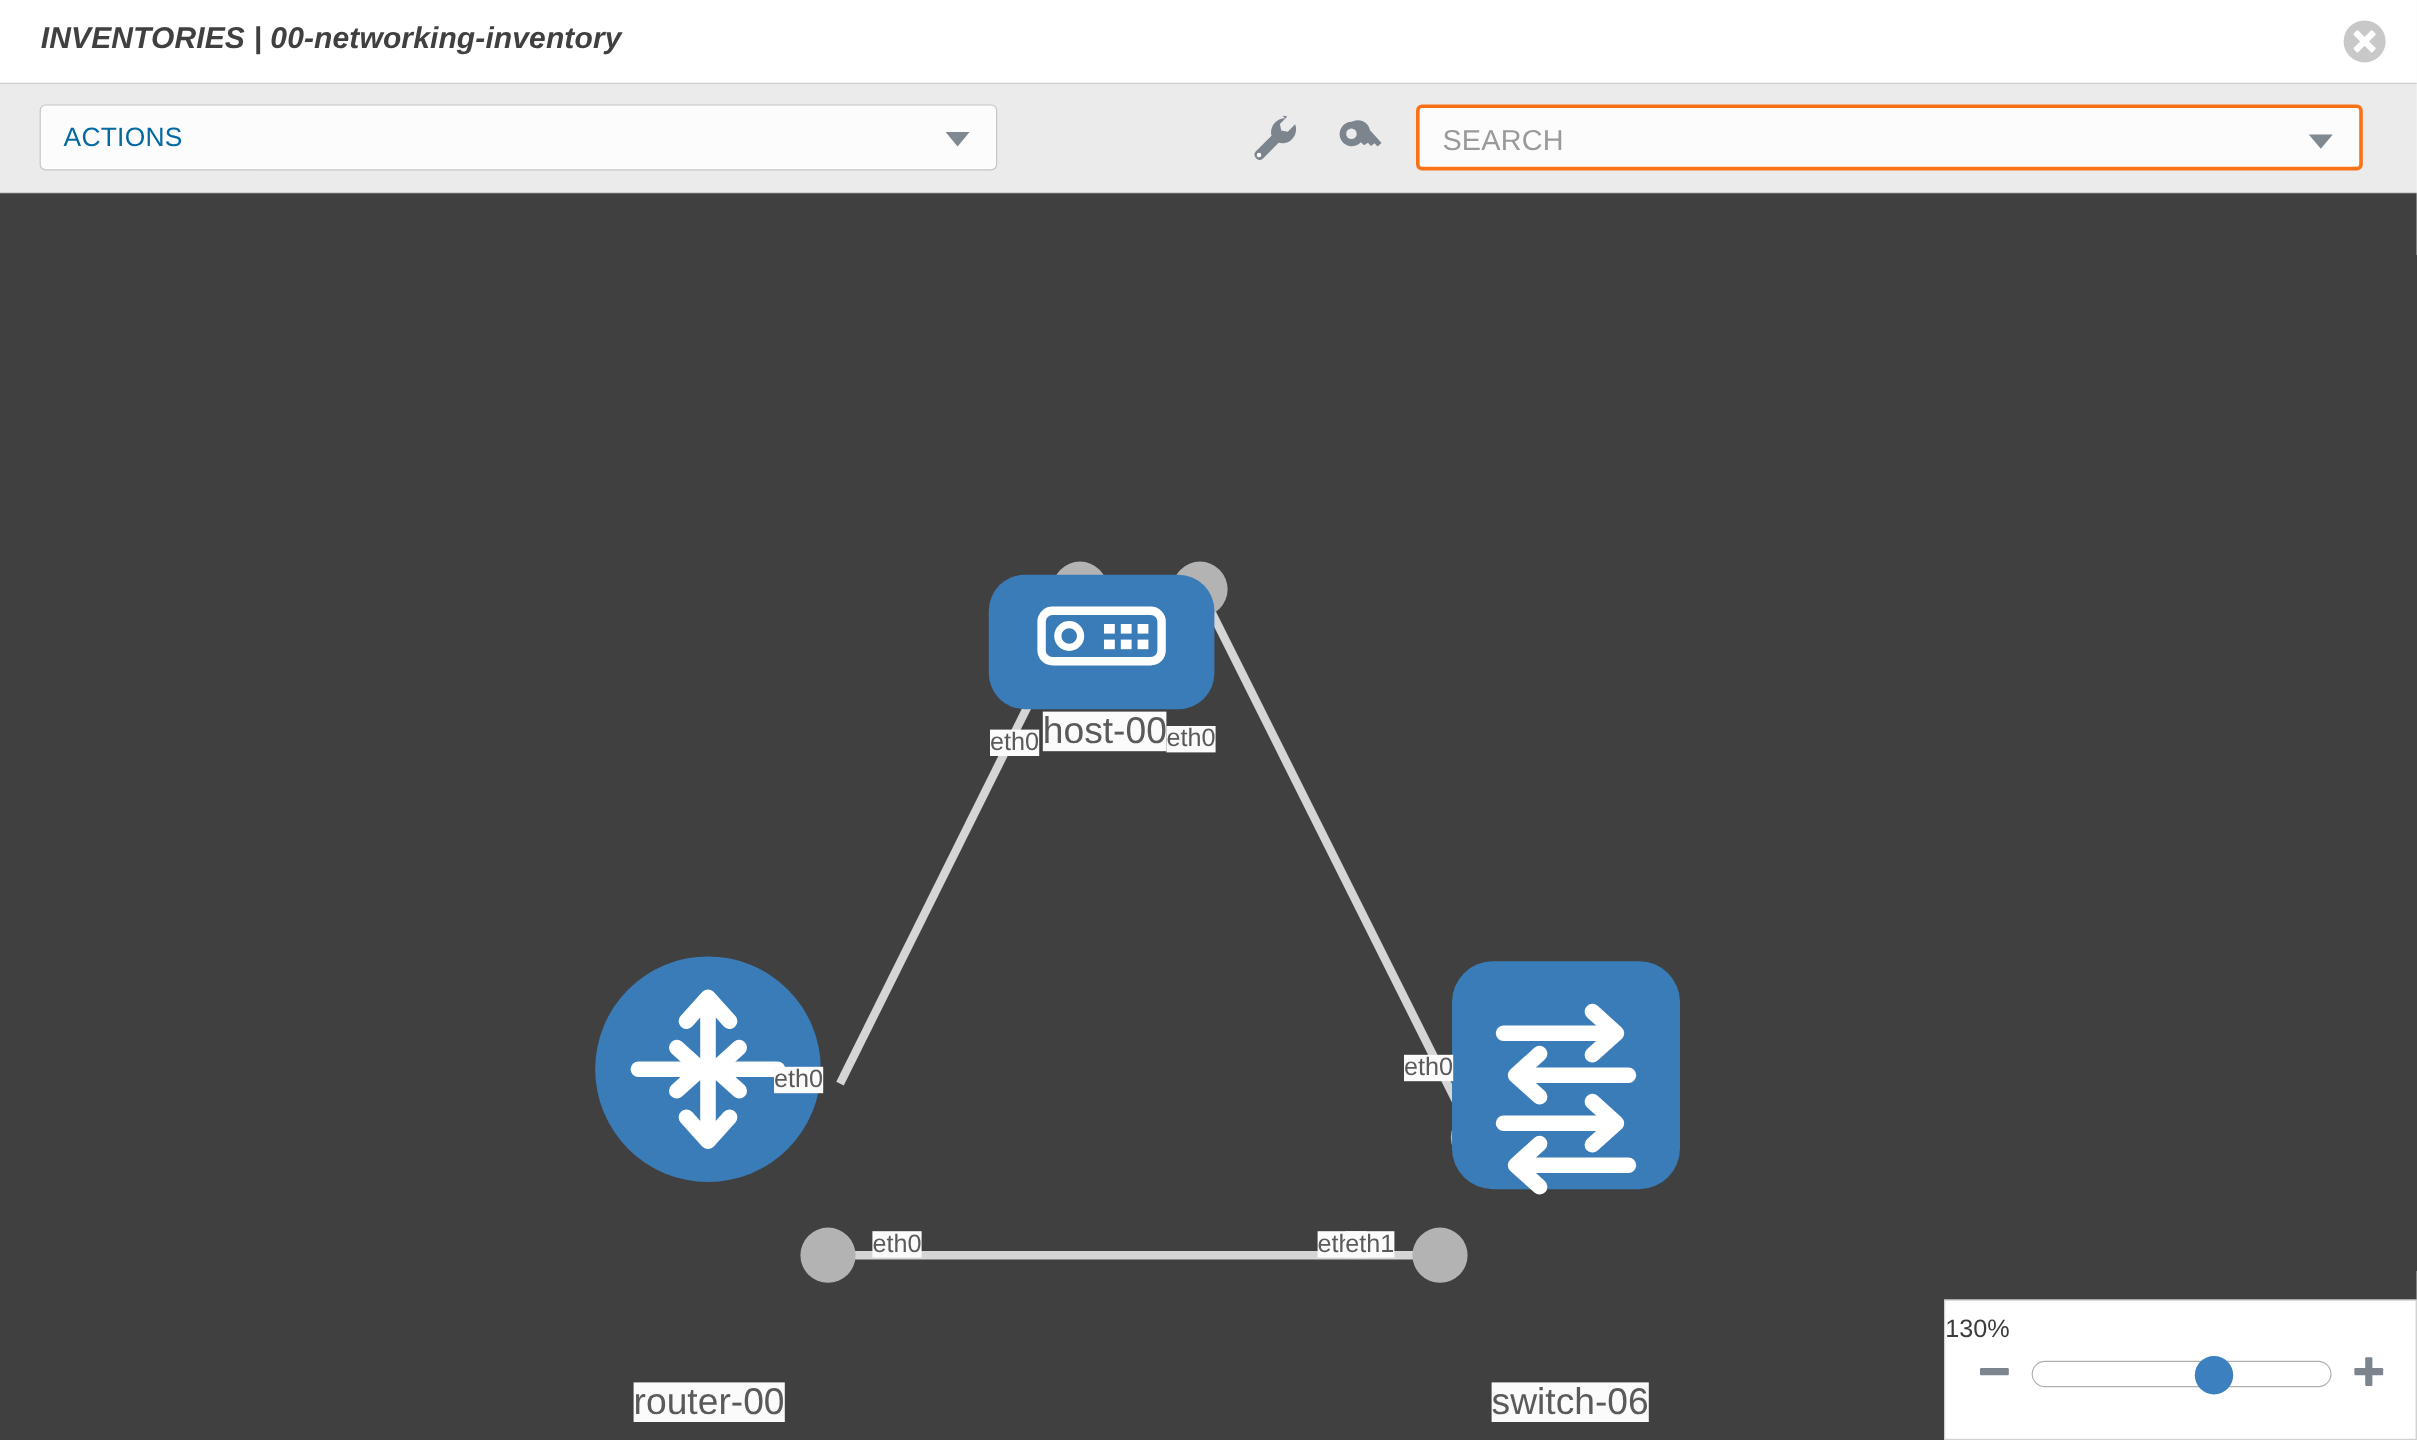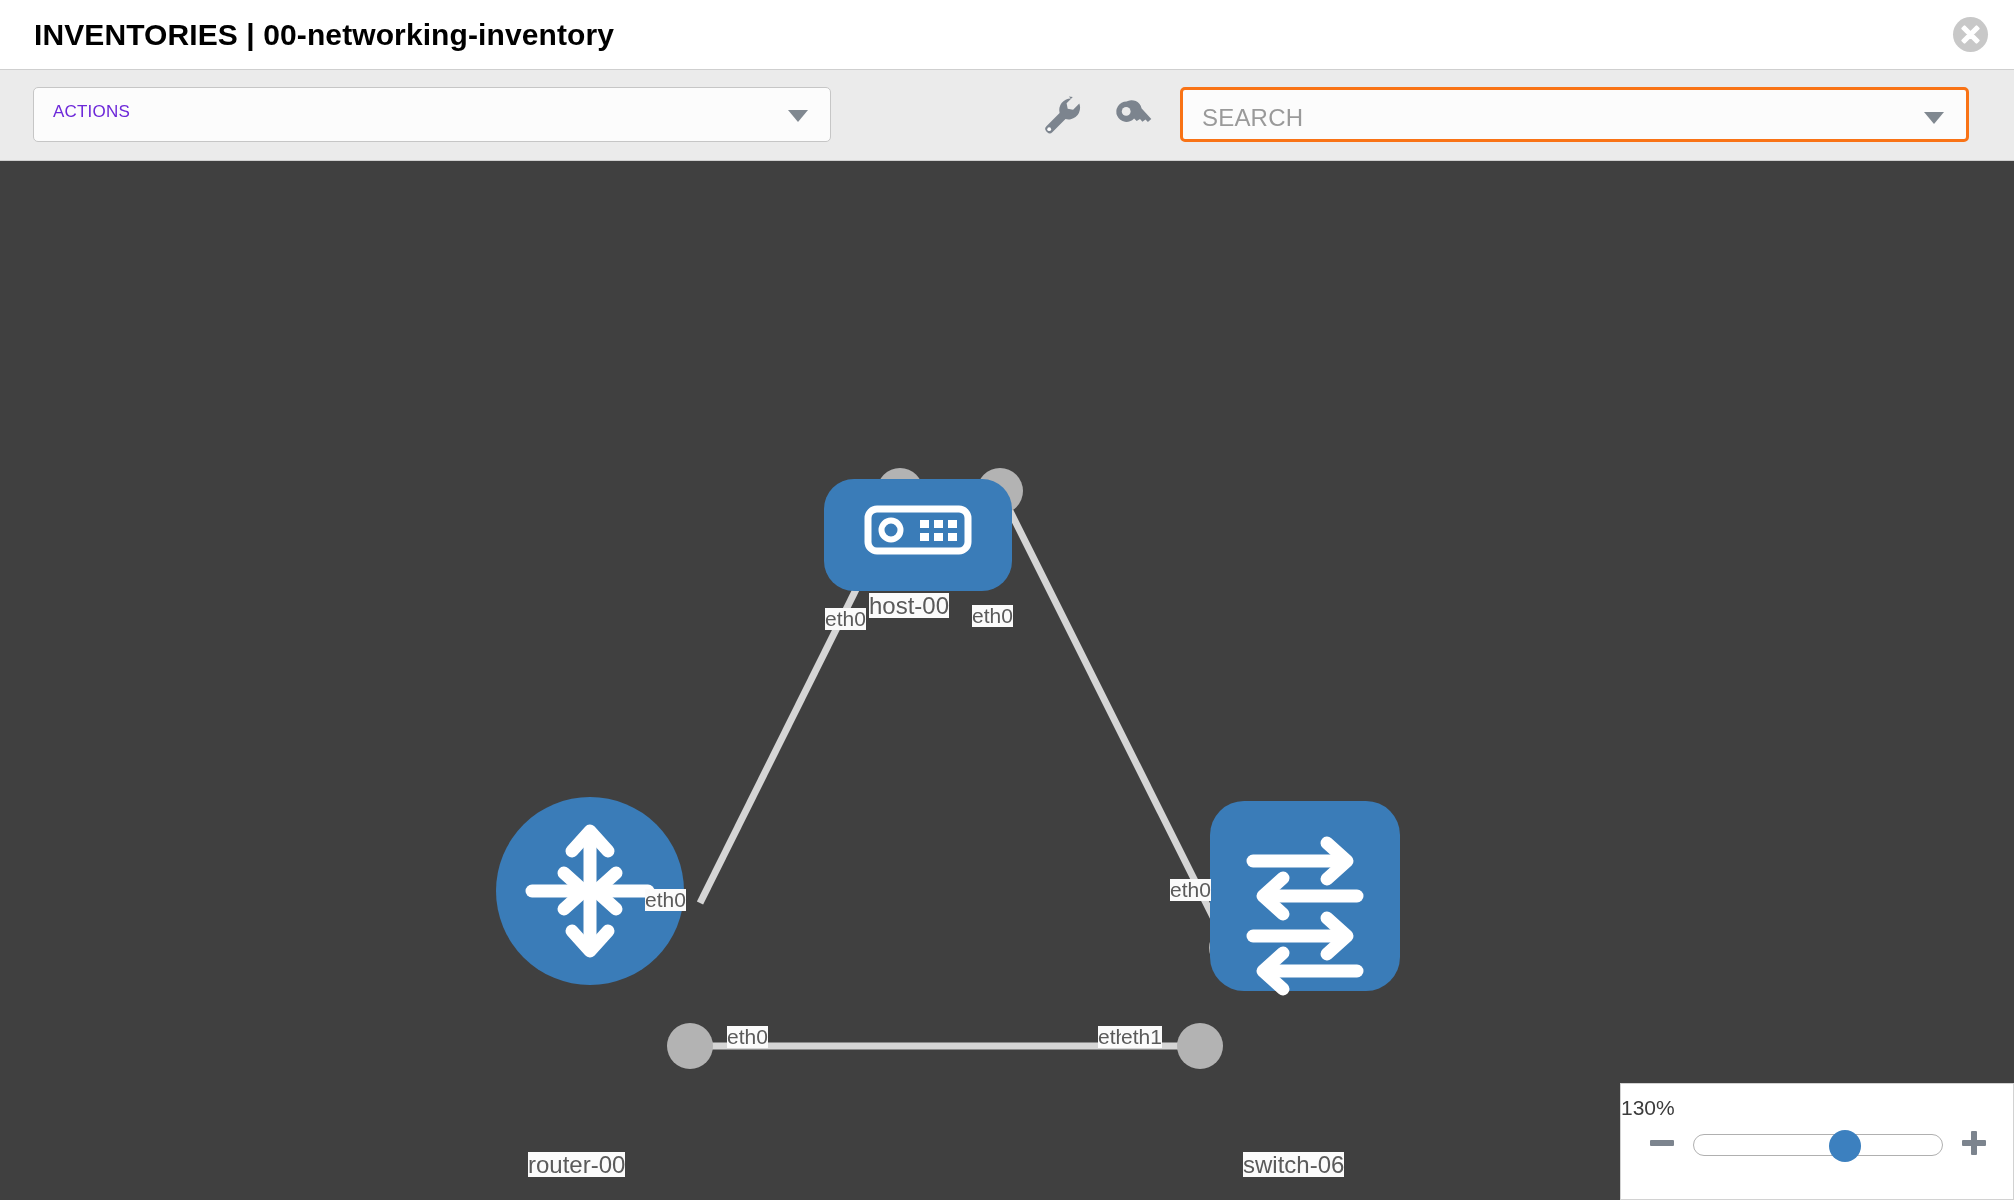--- a/index.html
+++ b/index.html
@@ -22,25 +22,26 @@
     left: 0; top: 0;
     width: 2014px;
     height: 69px;
     background: #ffffff;
     box-sizing: border-box;
   }
   .header-title {
     position: absolute;
     left: 34px;
     top: 18px;
-    font-size: 30px;
+    font-size: 25px;
     font-weight: bold;
-    color: #000000;
+    color: #404040;
     letter-spacing: 0.1px;
     white-space: nowrap;
+    font-style: italic;
   }
   .close-button {
     position: absolute;
     right: 26px;
     top: 17px;
     width: 35px;
     height: 35px;
     border-radius: 50%;
     background: #c8c8c8;
     cursor: pointer;
@@ -67,22 +68,22 @@
     background: #fcfcfc;
     border: 1px solid #c6c6c6;
     border-radius: 5px;
     box-sizing: border-box;
     cursor: pointer;
   }
   .actions-select .sel-label {
     position: absolute;
     left: 19px;
     top: 14px;
-    font-size: 17px;
-    color: #6d28d9;
+    font-size: 22px;
+    color: #0369a1;
     letter-spacing: 0.2px;
     white-space: nowrap;
   }
   .caret {
     position: absolute;
     right: 22px;
     top: 22px;
     width: 0; height: 0;
     border-left: 10px solid transparent;
     border-right: 10px solid transparent;
@@ -137,21 +138,21 @@
   }
 
   
   .node-label {
     position: absolute;
     background: #fbfbfb;
     color: #5a5a5a;
     white-space: nowrap;
     line-height: 1.05;
   }
-  .name-label { font-size: 24px; }
+  .name-label { font-size: 31px; }
   .iface-label { font-size: 21px; }
 
   
   .zoom-panel {
     position: absolute;
     left: 1620px;
     top: 1083px;
     width: 394px;
     height: 117px;
     background: #ffffff;

